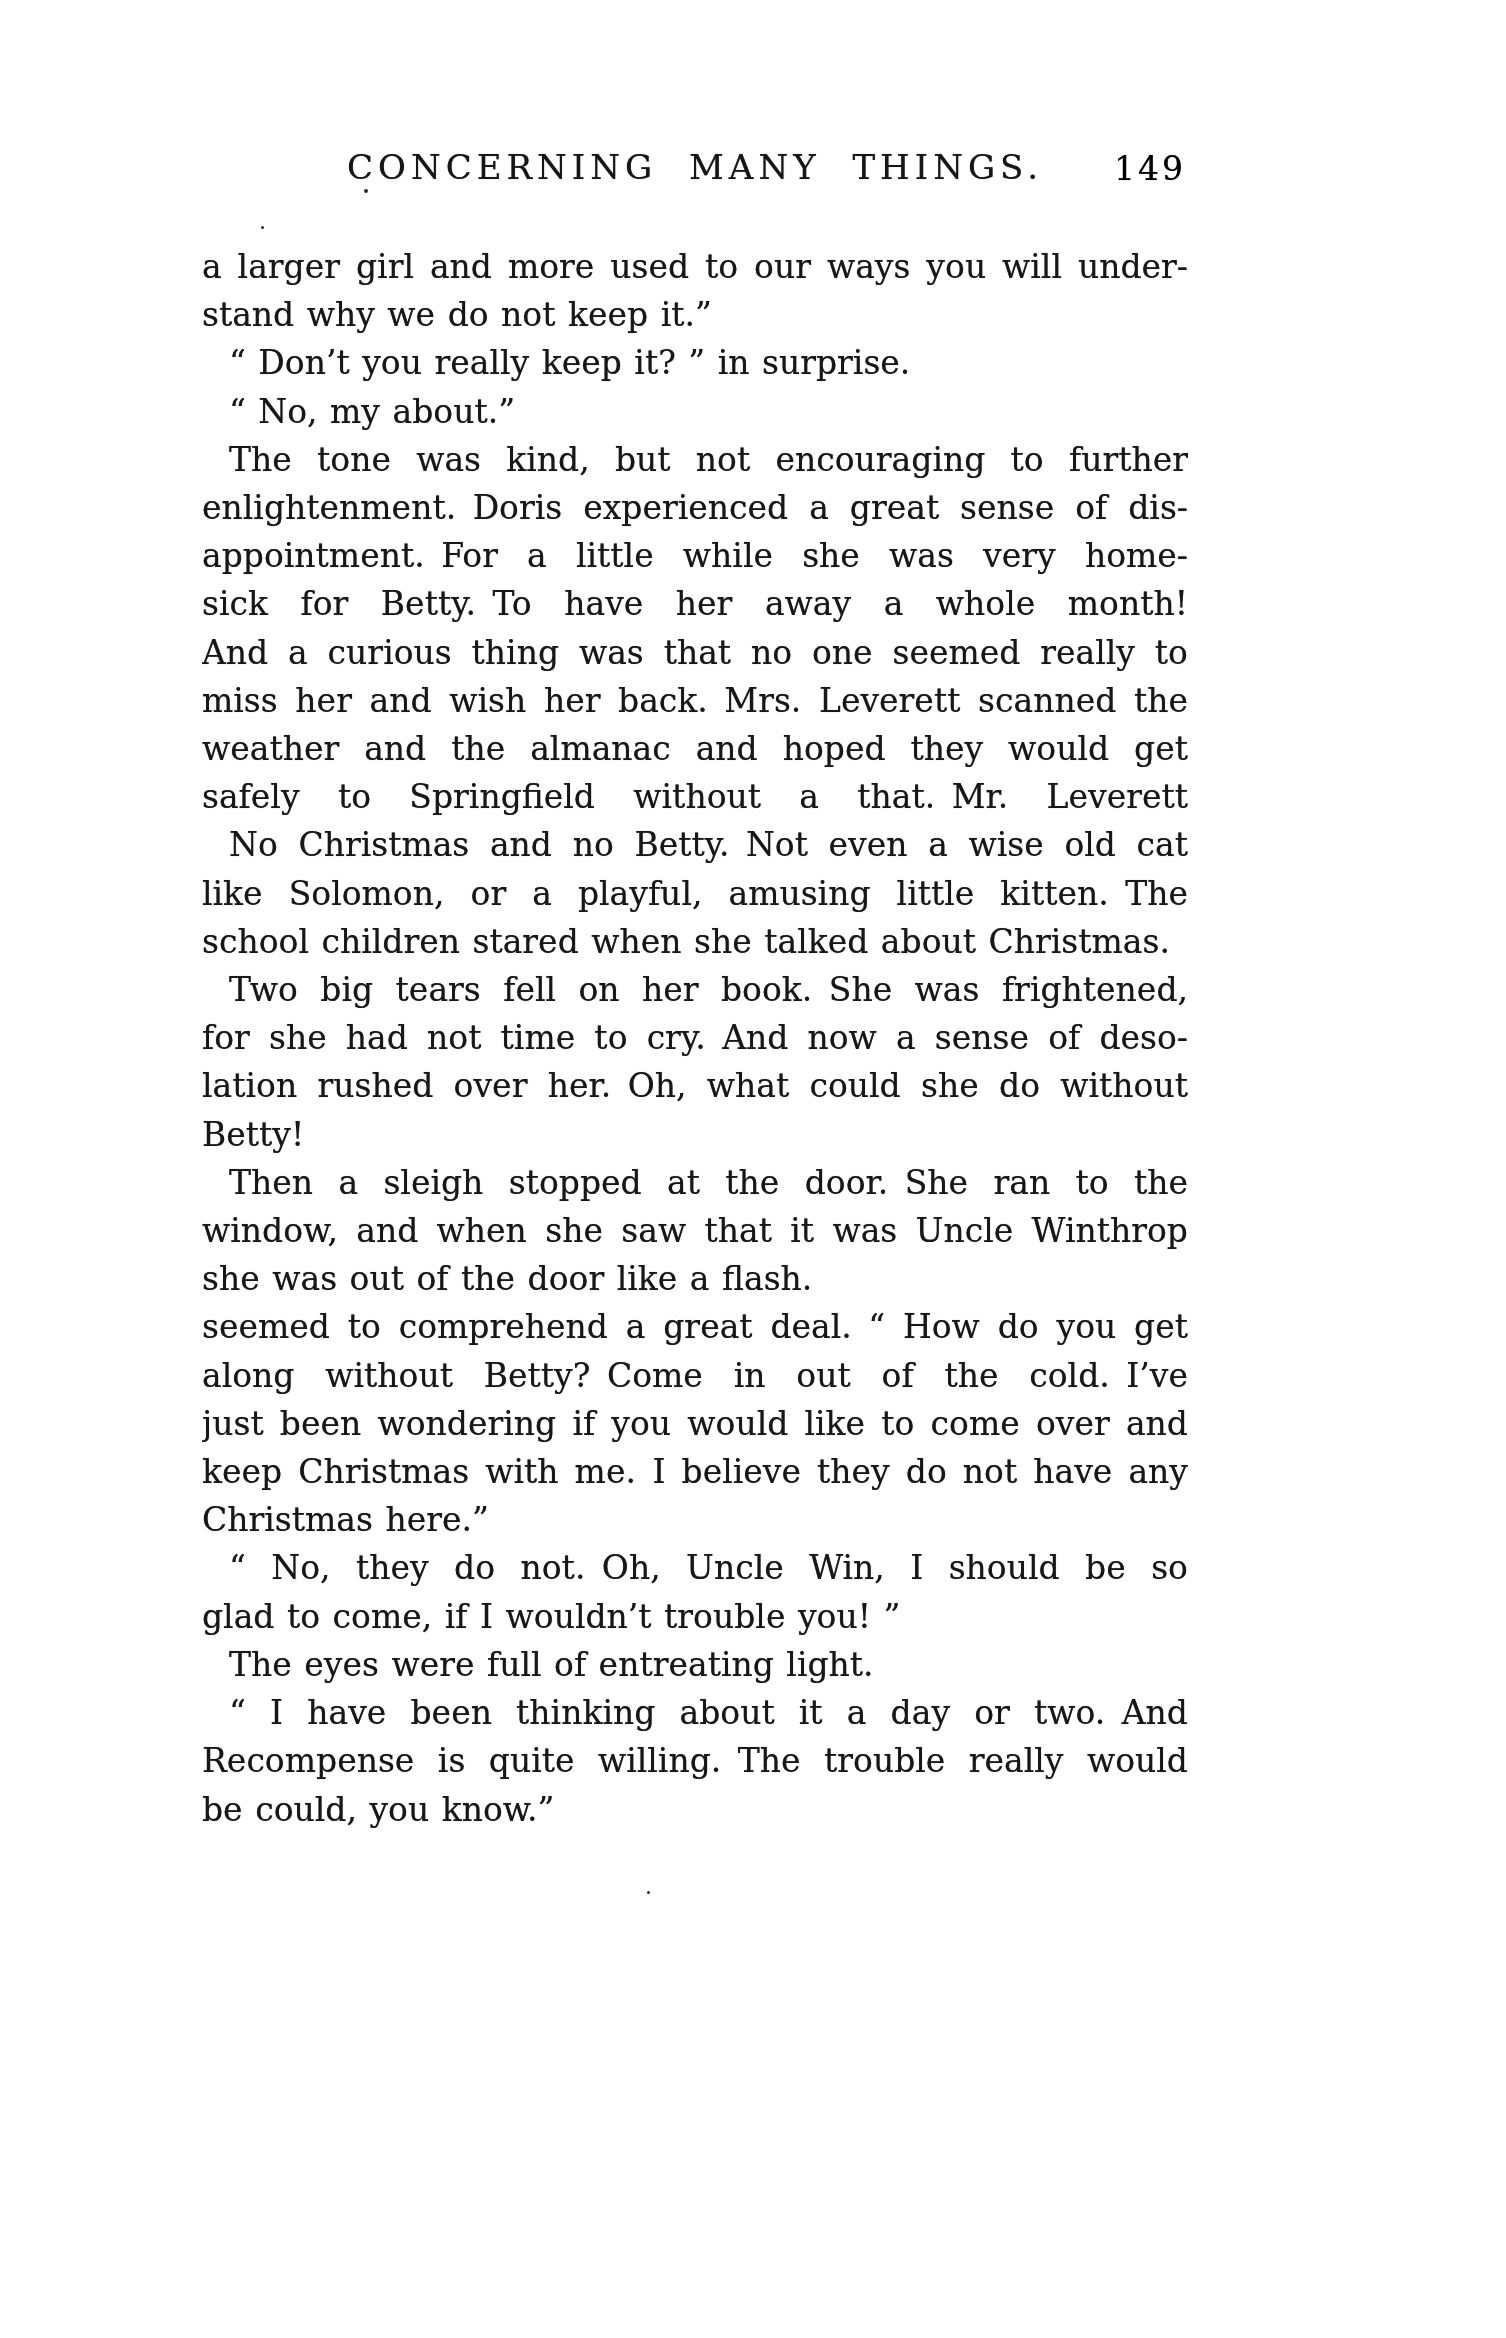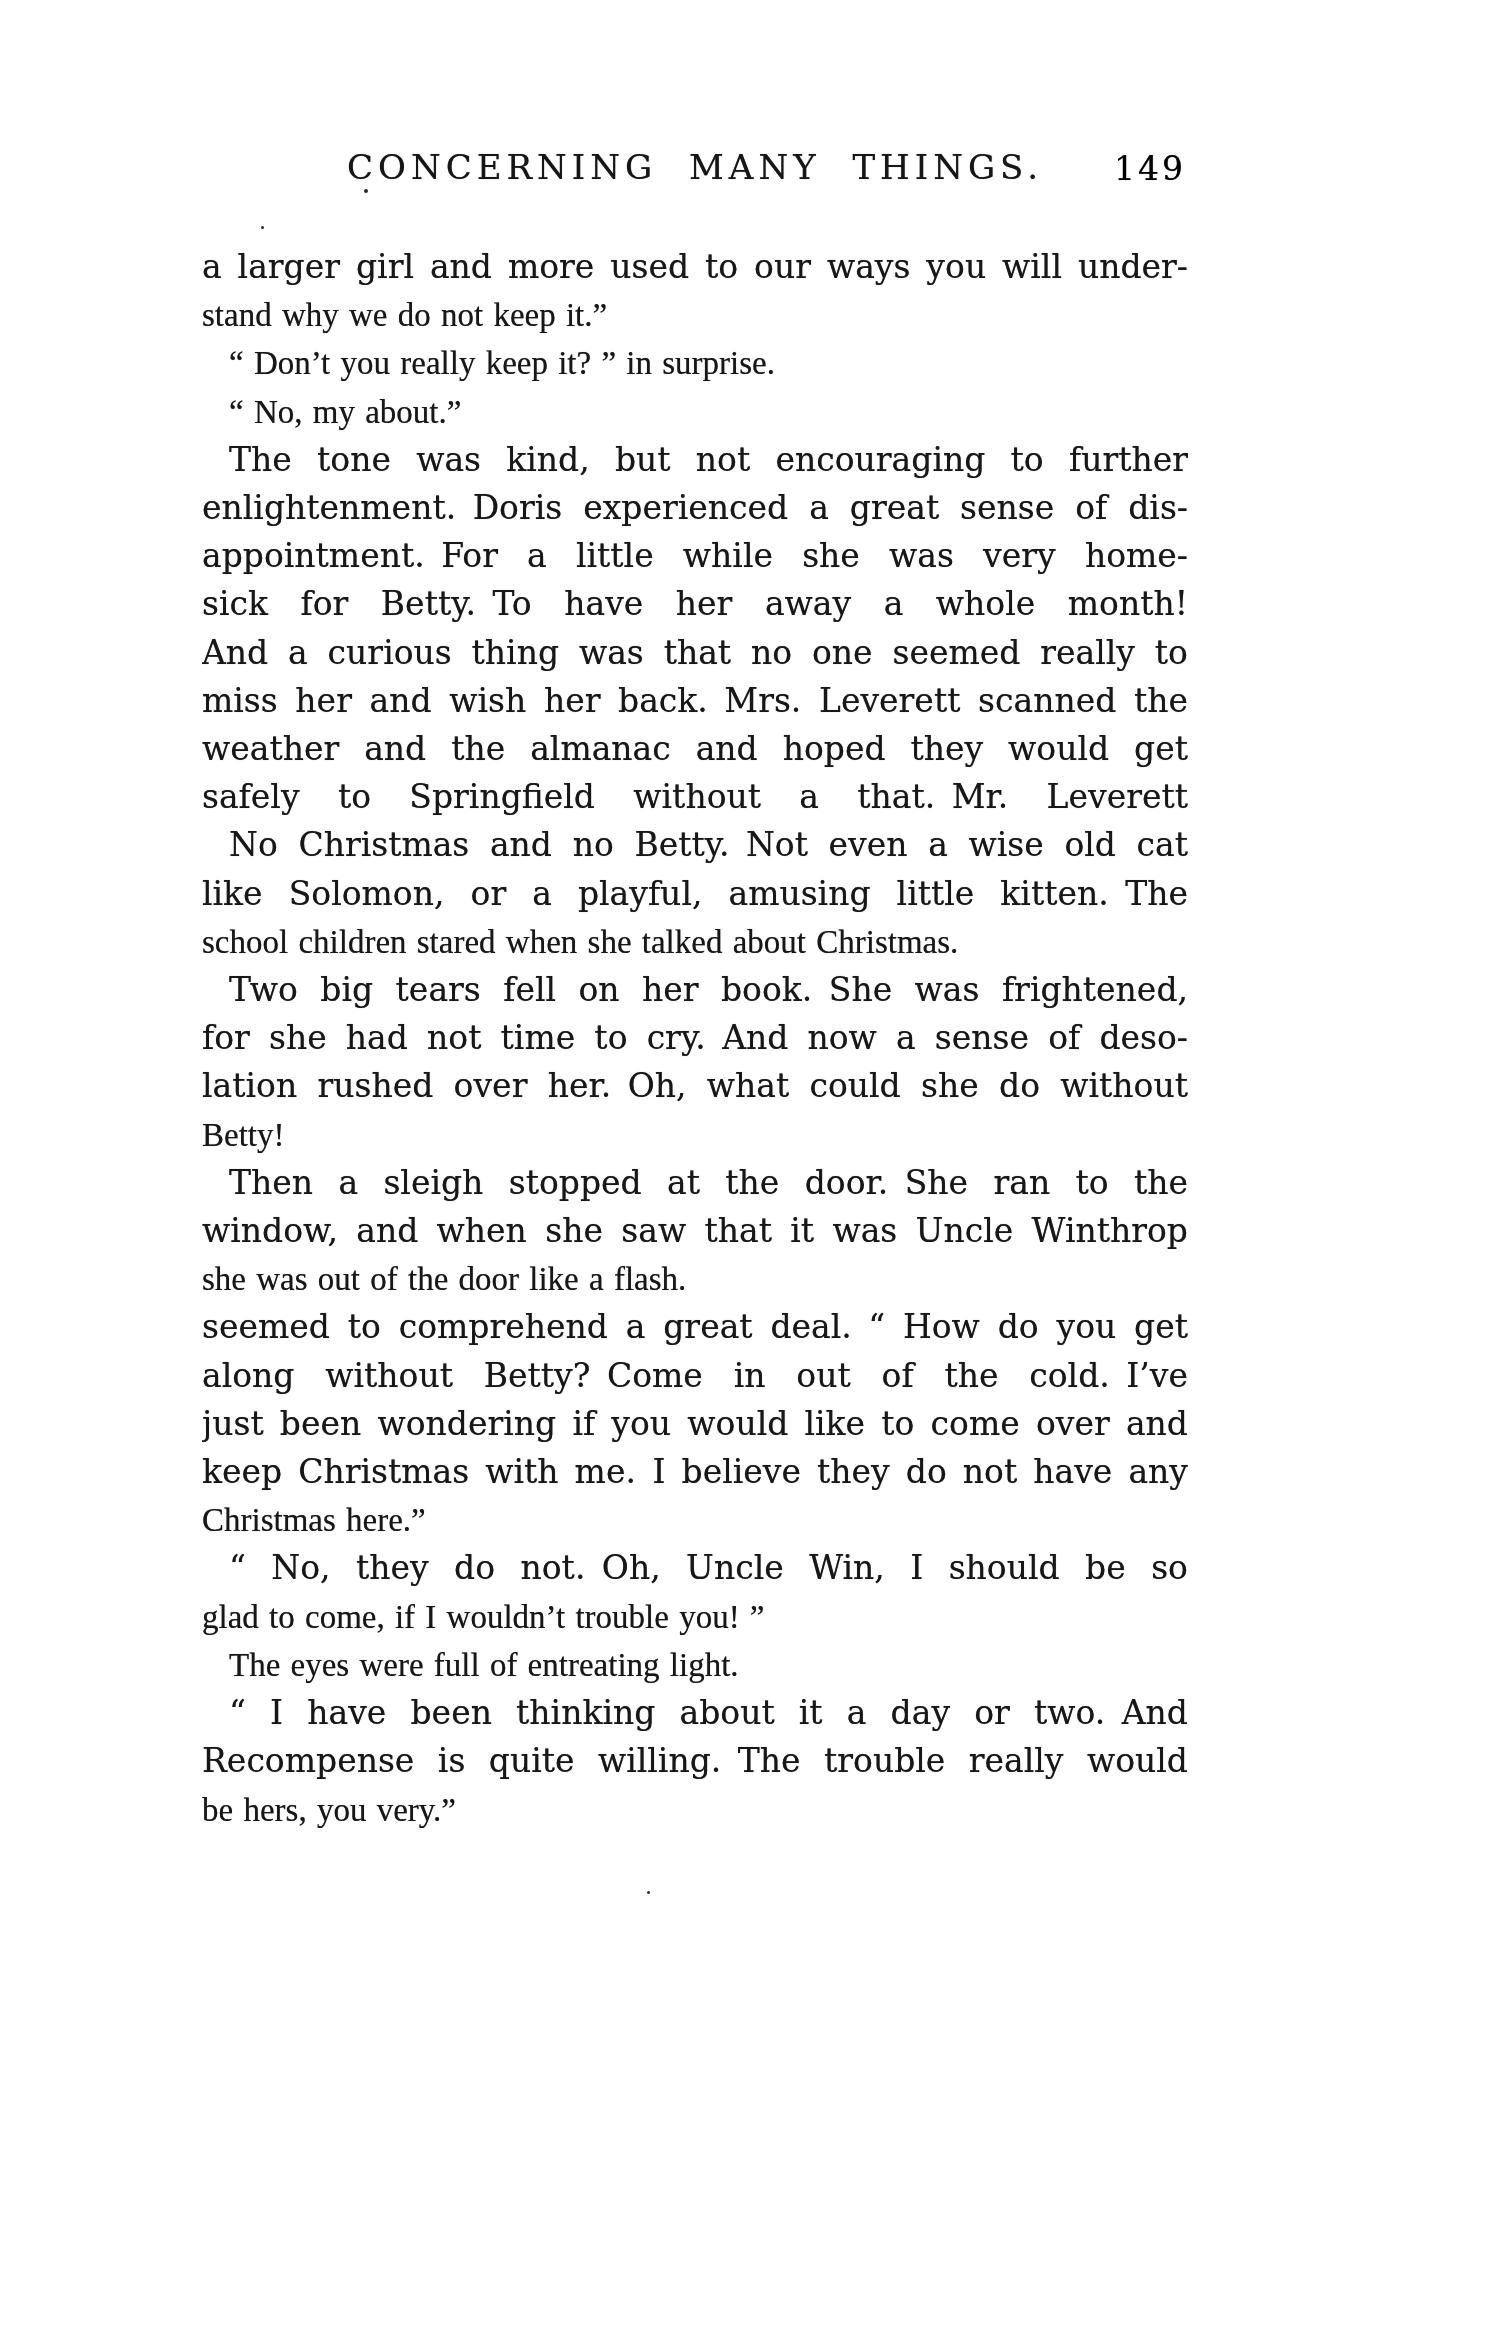--- a/index.html
+++ b/index.html
@@ -47,21 +47,21 @@
     word-spacing: 2px;
     color: #171717;
     text-shadow: 0 0 0.7px rgba(0,0,0,0.6);
   }
   .line {
     text-align: justify;
     text-align-last: justify;
     overflow: hidden;
     white-space: normal;
   }
-  .line.last { text-align-last: left; font-family: Liberation Serif, serif; }
+  .line.last { text-align-last: left; }
   .line.indent { text-indent: 27px; }
   .speckle {
     position: absolute;
     background: #2a2a2a;
     border-radius: 50%;
   }
   .speckle.s1 { left: 364px; top: 189px; width: 4px; height: 4px; }
   .speckle.s2 { left: 261px; top: 226px; width: 3px; height: 3px; }
   .speckle.s3 { left: 647px; top: 1891px; width: 3px; height: 3px; }
 </style>
@@ -101,20 +101,20 @@
       <div class="line">seemed to comprehend a great deal. “ How do you get</div>
       <div class="line">along without Betty? Come in out of the cold. I’ve</div>
       <div class="line">just been wondering if you would like to come over and</div>
       <div class="line">keep Christmas with me. I believe they do not have any</div>
       <div class="line last">Christmas here.”</div>
       <div class="line indent">“ No, they do not. Oh, Uncle Win, I should be so</div>
       <div class="line last">glad to come, if I wouldn’t trouble you! ”</div>
       <div class="line last indent">The eyes were full of entreating light.</div>
       <div class="line indent">“ I have been thinking about it a day or two. And</div>
       <div class="line">Recompense is quite willing. The trouble really would</div>
-      <div class="line last">be hers, you very.”</div>
+      <div class="line last">be could, you know.”</div>
     </div>
 
   <div class="speckle s1"></div>
   <div class="speckle s2"></div>
   <div class="speckle s3"></div>
 
 </div>
 
 </body></html>

